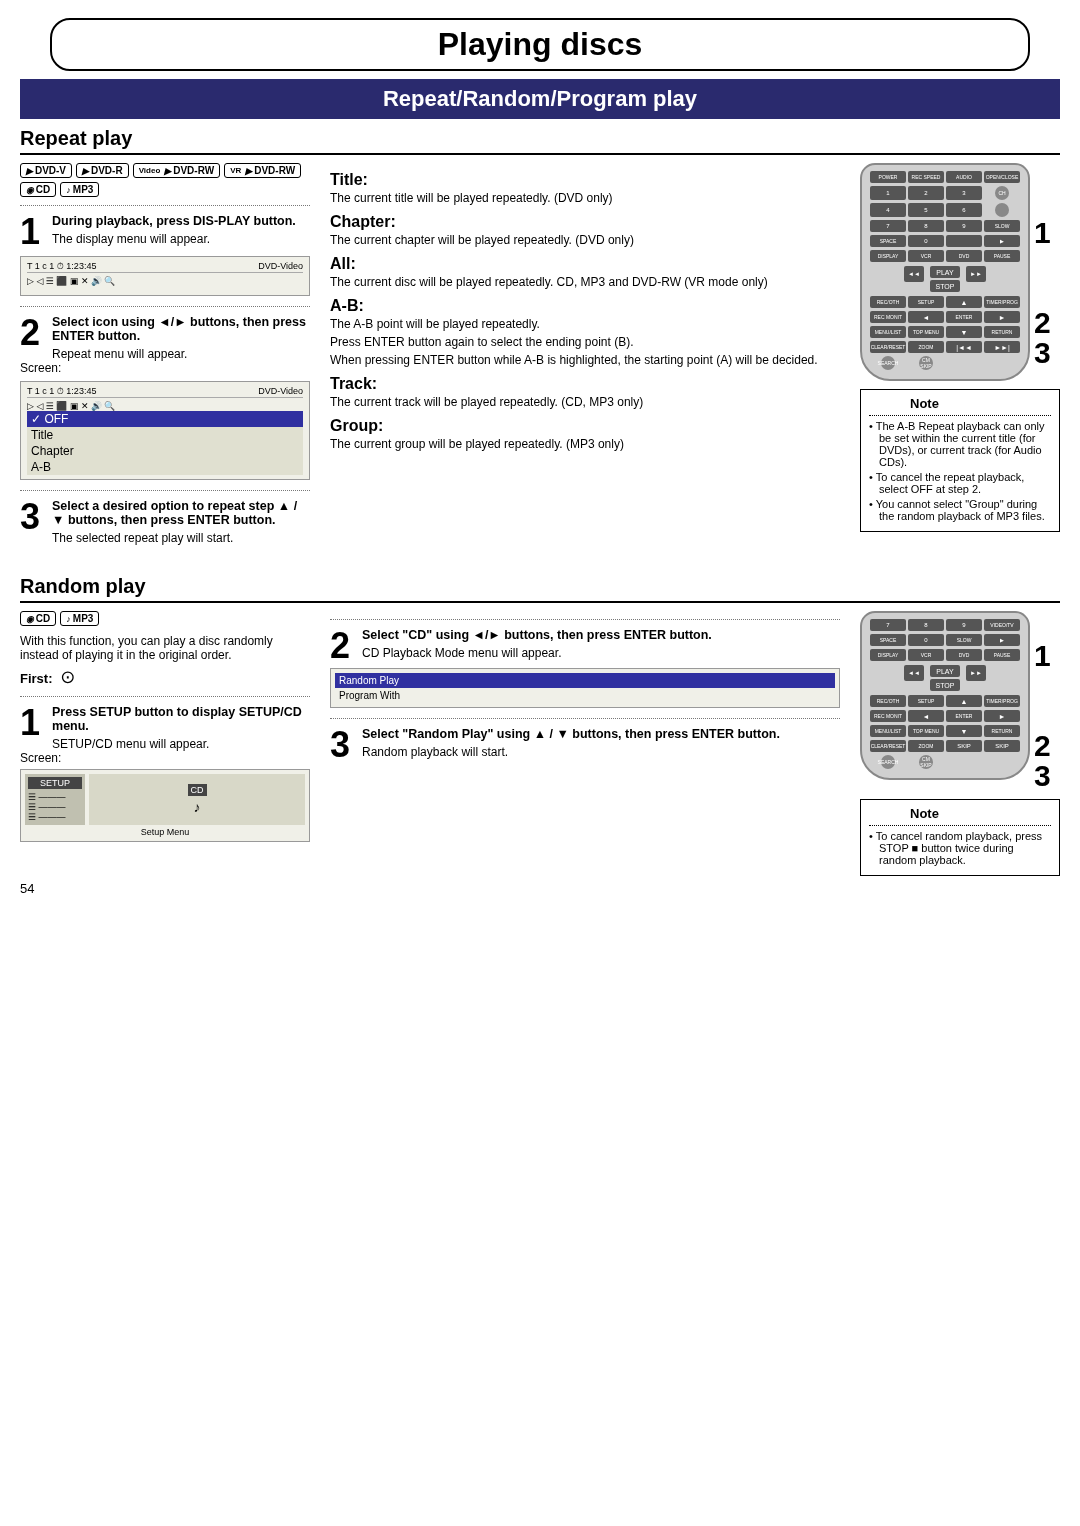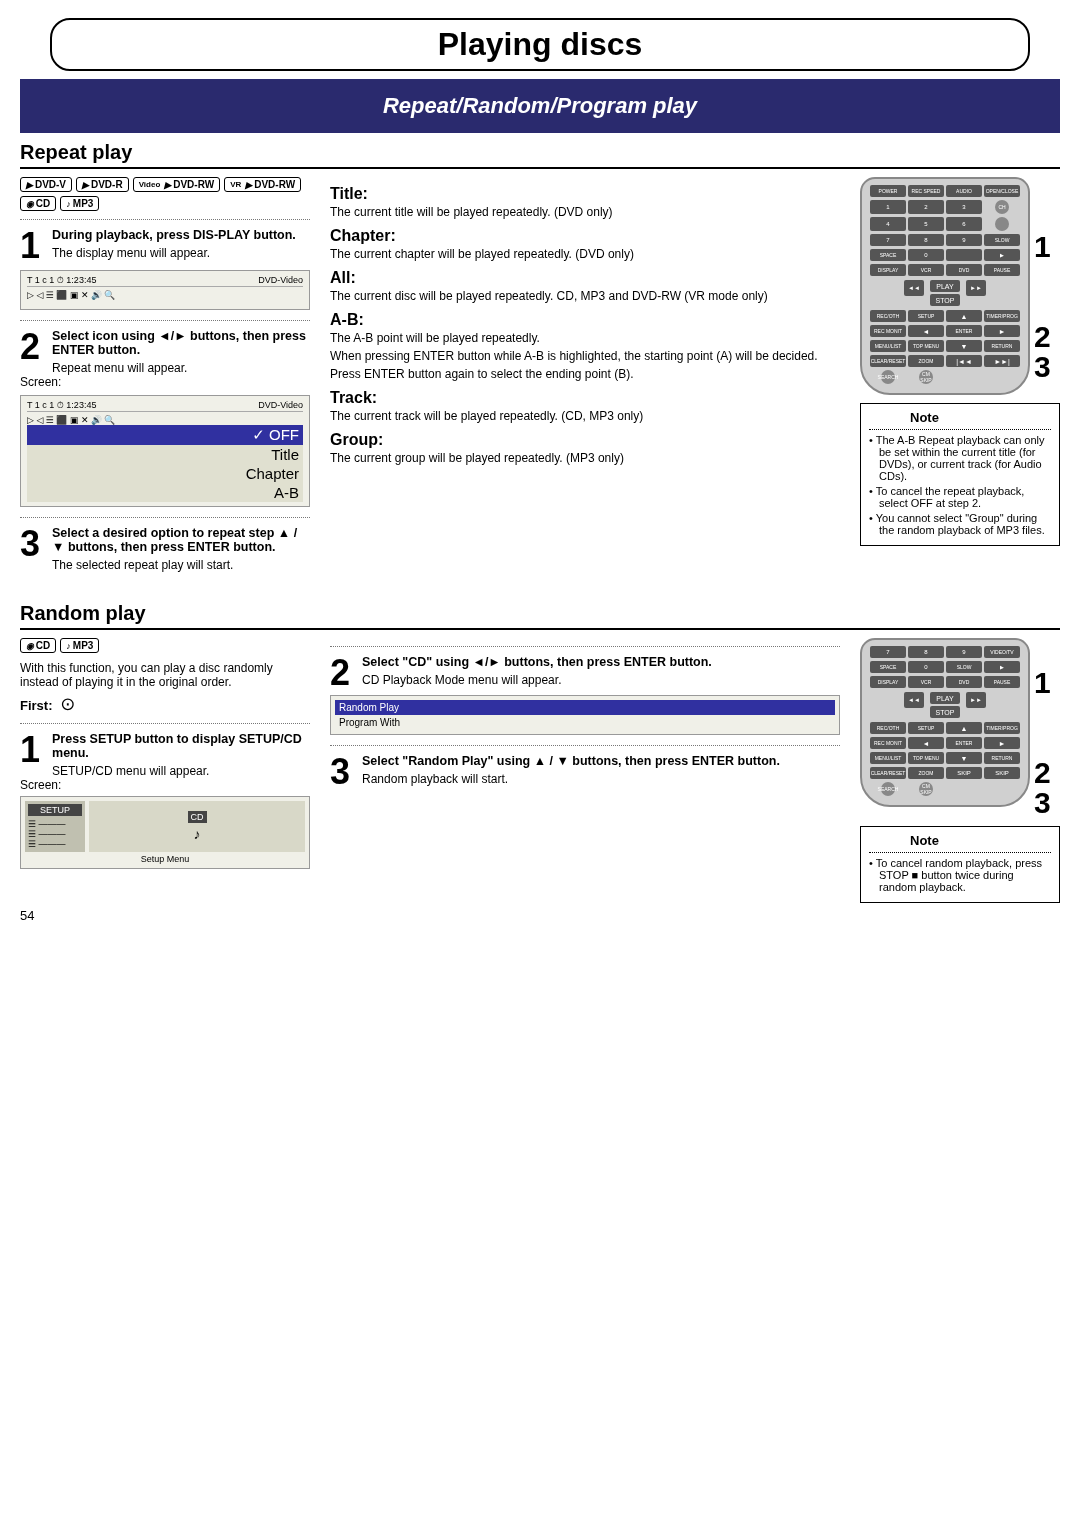--- a/index.html
+++ b/index.html
@@ -29,25 +29,24 @@
       font-size: 32px;
       font-weight: bold;
       color: #000;
     }
 
     
     .section-header {
       background: #2a2a6e;
       color: #fff;
       text-align: center;
-      padding: 14px;
+      padding: 7px;
       font-size: 22px;
       font-weight: bold;
       margin-bottom: 8px;
-      font-style: italic;
     }
 
     
     .subsection-header {
       font-size: 20px;
       font-weight: bold;
       border-bottom: 2px solid #000;
       padding-bottom: 3px;
       margin-bottom: 8px;
     }
@@ -139,22 +138,21 @@
       border-bottom: 1px solid #aaa;
       margin-bottom: 3px;
     }
     .screen-icons { font-size: 9px; }
     .screen-menu {
       font-size: 11px;
       background: #e0e0d0;
     }
     .screen-menu-item {
       padding: 1px 4px;
-      font-size: 15px;
-      text-align: right;
+      font-size: 12px;
     }
     .screen-menu-item.selected {
       background: #3030a0;
       color: #fff;
     }
 
     
     .option-header {
       font-weight: bold;
       font-size: 16px;
@@ -393,22 +391,22 @@
       <div class="option-text">The current title will be played repeatedly. (DVD only)</div>
 
       <div class="option-header">Chapter:</div>
       <div class="option-text">The current chapter will be played repeatedly. (DVD only)</div>
 
       <div class="option-header">All:</div>
       <div class="option-text">The current disc will be played repeatedly. CD, MP3 and DVD-RW (VR mode only)</div>
 
       <div class="option-header">A-B:</div>
       <div class="option-text">The A-B point will be played repeatedly.</div>
+      <div class="option-text">Press ENTER button again to select the ending point (B).</div>
       <div class="option-text">When pressing ENTER button while A-B is highlighted, the starting point (A) will be decided.</div>
-      <div class="option-text">Press ENTER button again to select the ending point (B).</div>
 
       <div class="option-header">Track:</div>
       <div class="option-text">The current track will be played repeatedly. (CD, MP3 only)</div>
 
       <div class="option-header">Group:</div>
       <div class="option-text">The current group will be played repeatedly. (MP3 only)</div>
 
     </div>
 
     <div class="right-col">

